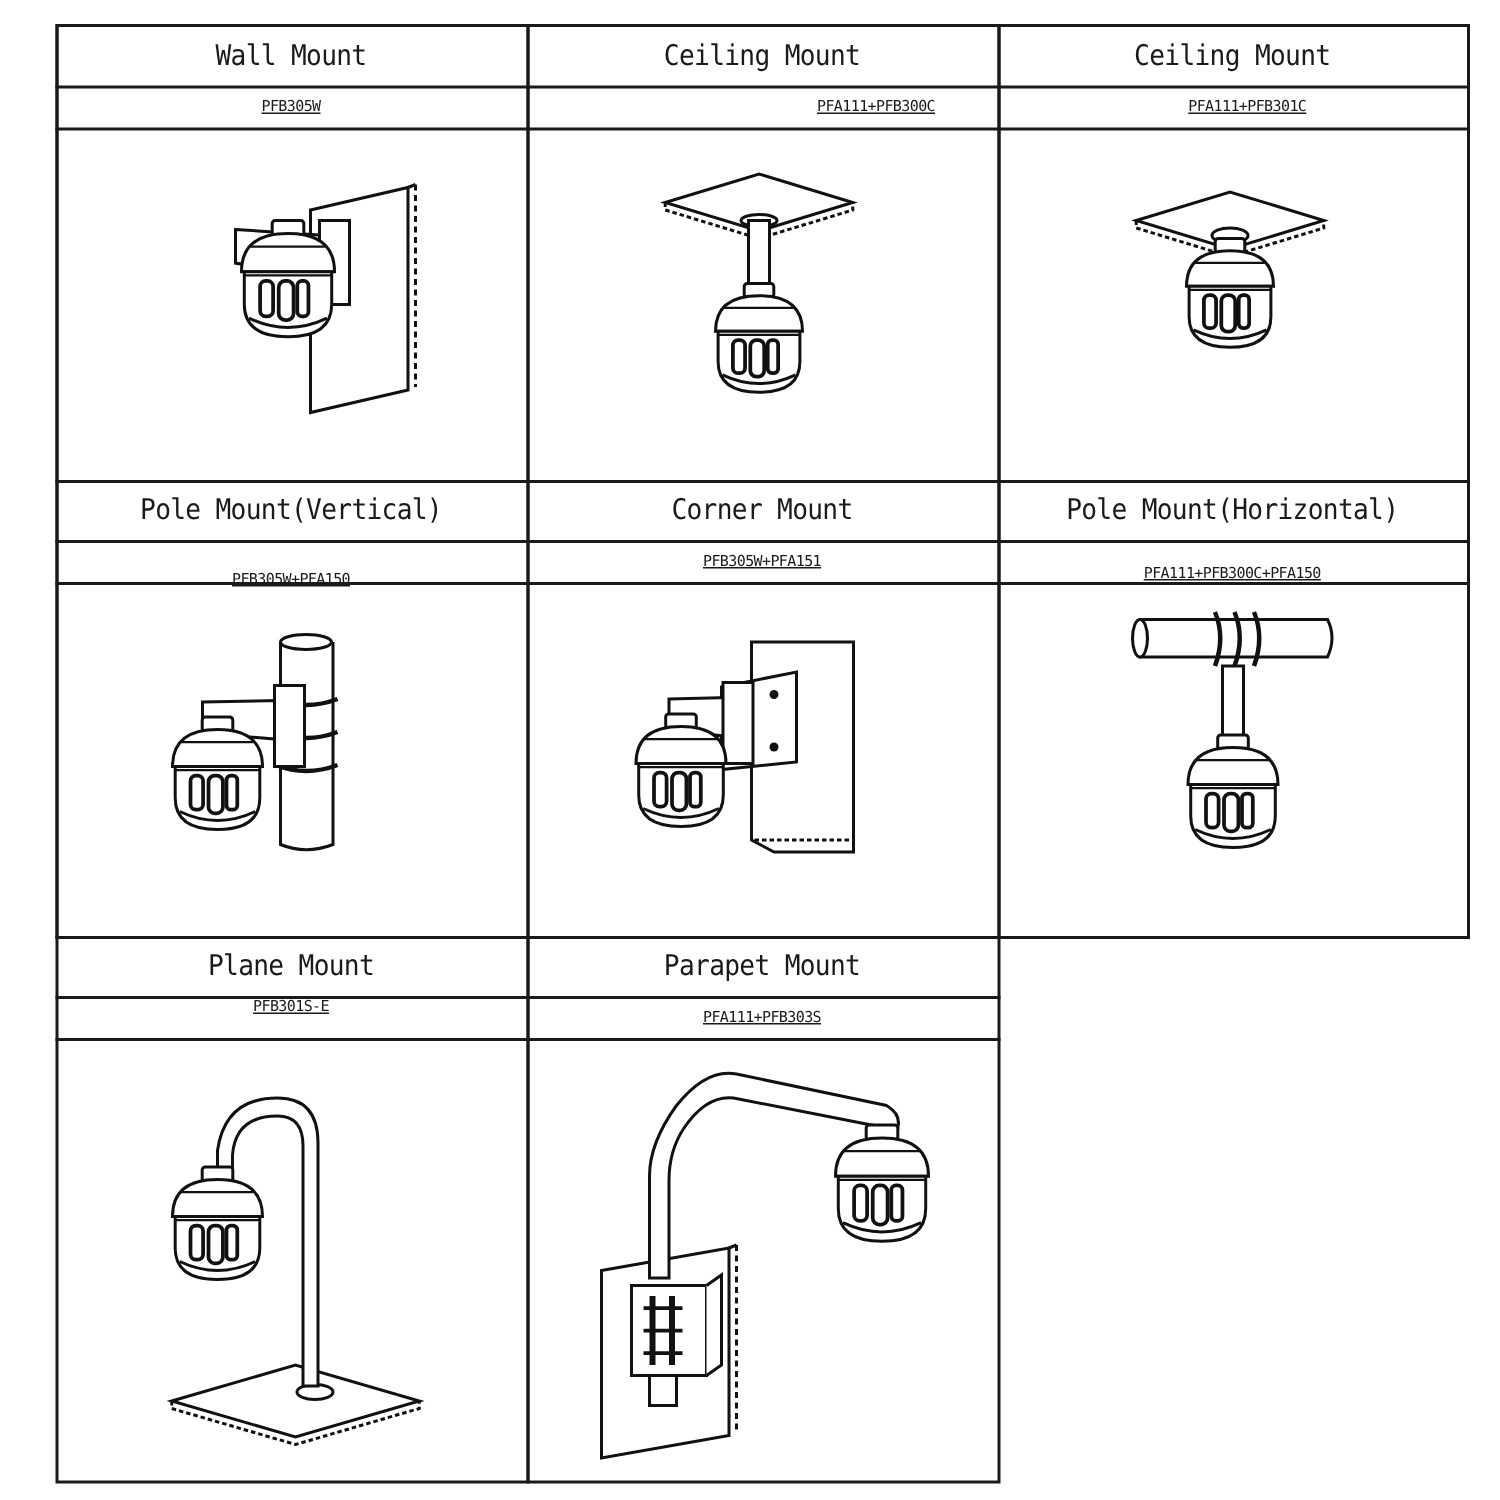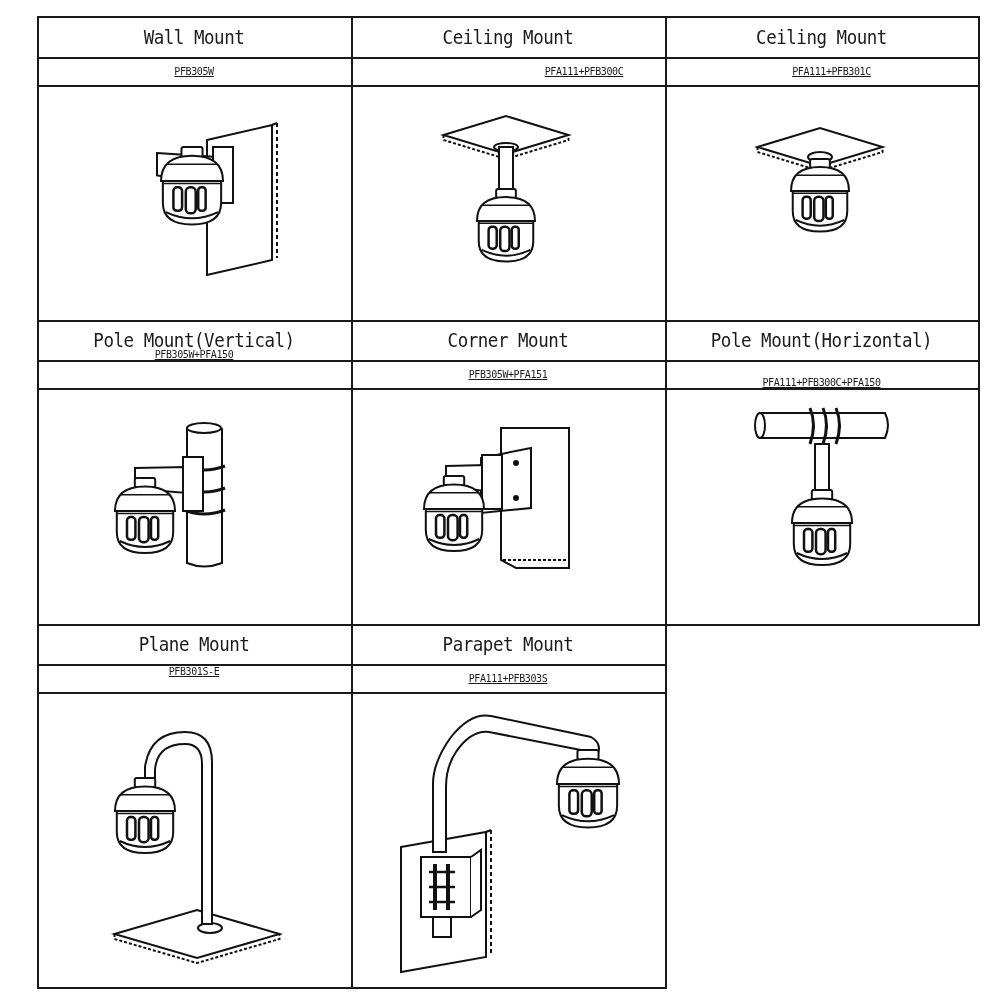--- a/index.html
+++ b/index.html
@@ -82,21 +82,21 @@
         <rect x="137.6" y="111.7" width="8.120000000000001" height="22.04" rx="3.48" fill="none" stroke="#111" stroke-width="2.5"></rect>
         <rect x="149.2" y="111.7" width="9.28" height="24.36" rx="4.0600000000000005" fill="none" stroke="#111" stroke-width="2.5"></rect>
         <rect x="160.8" y="111.7" width="6.96" height="22.04" rx="2.9000000000000004" fill="none" stroke="#111" stroke-width="2.5"></rect>
         <path d="M 130.64 134.9 Q 155 146.5 179.36 134.9" fill="none" stroke="#111" stroke-width="2"></path>
         <line x1="127.74000000000001" y1="108.22" x2="182.26" y2="108.22" stroke="#111" stroke-width="1.5"></line>
       </g>
     </svg>
     <div class="cell" style="left: 37px; top: 320px; width: 316px; height: 306px; border: 2px solid rgb(26, 26, 26);"></div>
     <div class="cell title" style="left: 37px; top: 320px; width: 314px; height: 40px;">Pole Mount(Vertical)</div>
     <div class="hline" style="left: 37px; top: 360px; width: 316px;"></div>
-    <div class="cell model" style="left: 37px; top: 340px; width: 314px; height: 28px;">PFB305W+PFA150</div>
+    <div class="cell model" style="left: 37px; top: 372px; width: 314px; height: 28px;">PFB305W+PFA150</div>
     <div class="hline" style="left: 37px; top: 388px; width: 316px;"></div>
     <svg class="drawing" width="314" height="236" viewBox="0 0 314 236" style="left: 37px; top: 388px;">
       <g>
         <path d="M 150 40 L 150 175 Q 167 182 185 175 L 185 40" fill="#fff" stroke="#111" stroke-width="2"></path>
         <ellipse cx="167" cy="40" rx="17" ry="5" fill="#fff" stroke="#111" stroke-width="2"></ellipse>
         <path d="M 147 78 Q 167 86 188 78" fill="none" stroke="#111" stroke-width="3"></path>
         <path d="M 147 100 Q 167 108 188 100" fill="none" stroke="#111" stroke-width="3"></path>
         <path d="M 147 122 Q 167 130 188 122" fill="none" stroke="#111" stroke-width="3"></path>
         <path d="M 98 80 L 150 79 L 150 105 L 98 100.8 Z" fill="#fff" stroke="#111" stroke-width="2"></path>
         <rect x="146" y="69" width="20" height="54" fill="#fff" stroke="#111" stroke-width="2"></rect>

